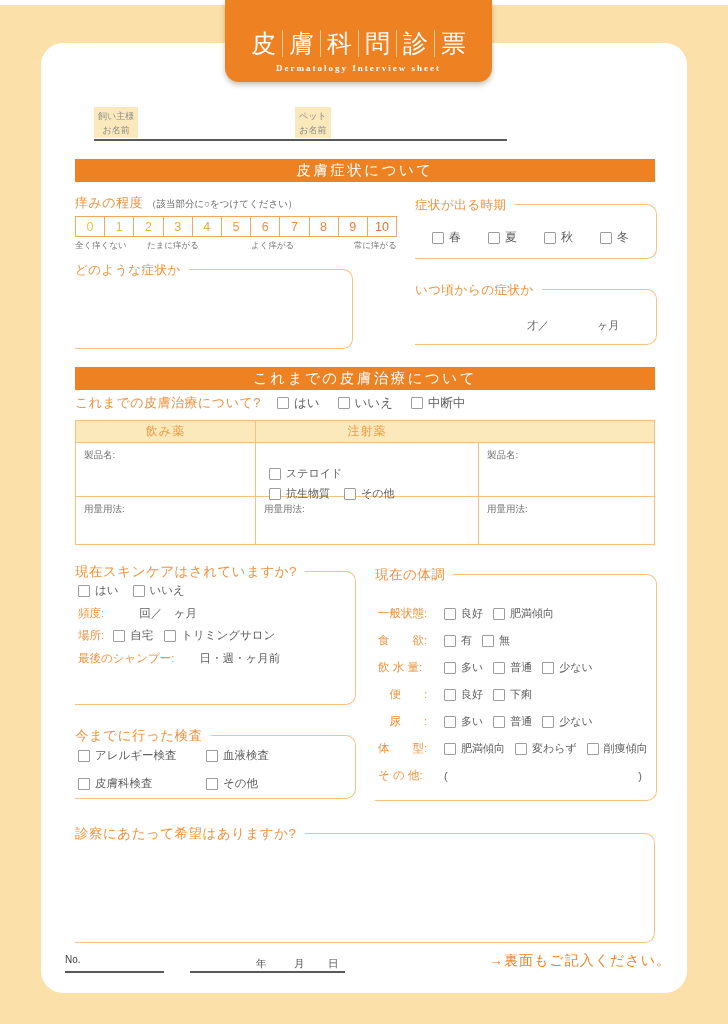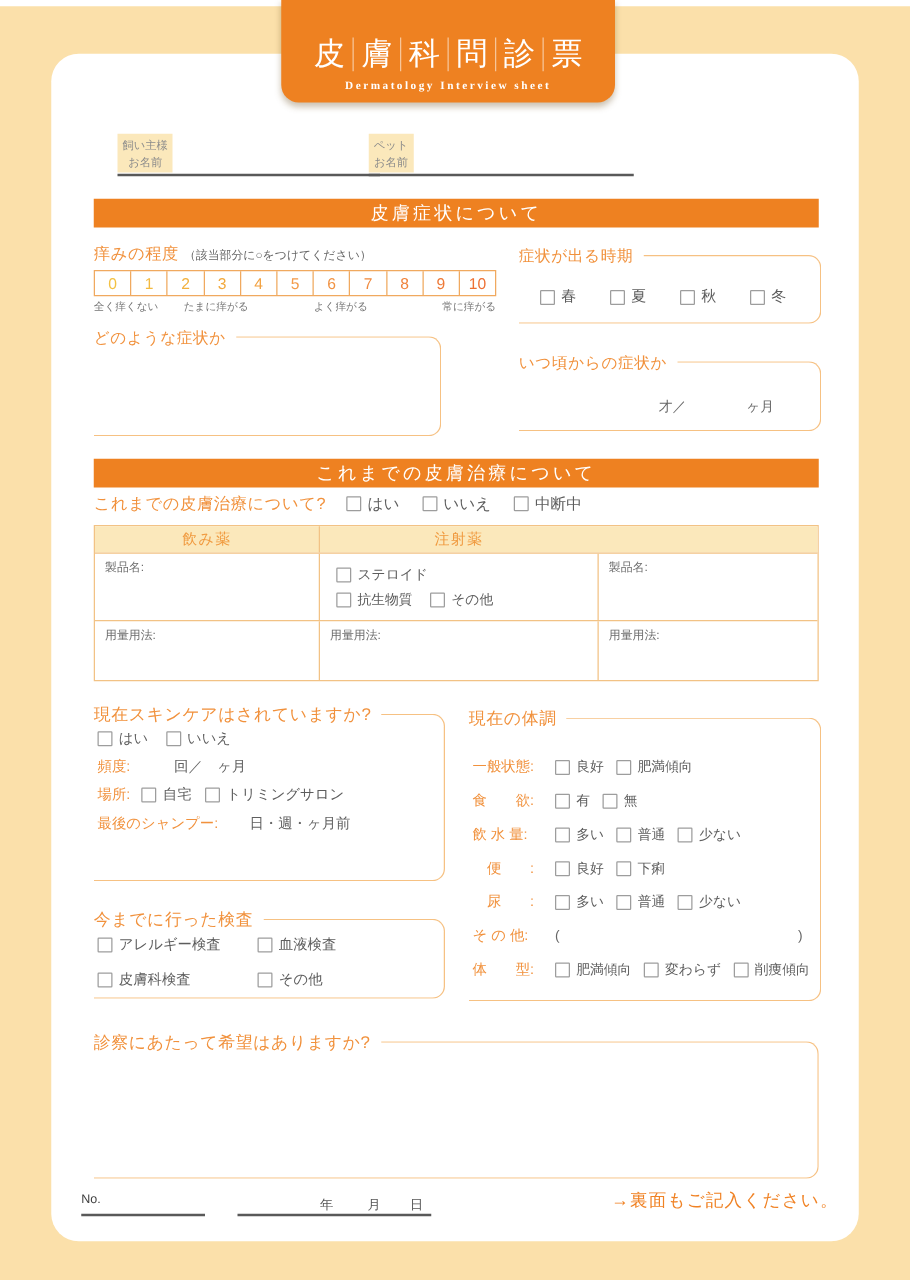--- a/index.html
+++ b/index.html
@@ -87,21 +87,21 @@
   .treat-row .cb-row { gap:18px; font-size:12.5px; color:#5d5d5d; }
   .mtable { position:absolute; left:34px; top:377px; width:580px; border:1px solid #F2C285; font-size:11px; }
   .mrow { display:grid; grid-template-columns:179px 223px 176px; }
   .mrow.mhead { height:21px; background:#FBE8BB; }
   .mrow.r1 { height:54px; border-top:1px solid #F2C285; }
   .mrow.r2 { height:48px; border-top:1px solid #F2C285; }
   .mcell { border-left:1px solid #F2C285; padding:5px 8px; }
   .mcell:first-child { border-left:none; }
   .mcell.h { color:#F09A3F; font-size:12px; letter-spacing:1px; display:flex; align-items:center; justify-content:center; padding:0; }
   .small-label { font-size:9.5px; color:#6b6b6b; }
-  .oint { display:flex; flex-direction:column; gap:5px; padding-top:9px; padding-left:13px; color:#5d5d5d; }
+  .oint { display:flex; flex-direction:column; gap:5px; padding-top:23px; padding-left:13px; color:#5d5d5d; }
   .oint .cb-row { gap:14px; }
   
   .skincare-box { left:34px; top:528px; width:281px; height:134px; }
   .skincare-box .content { padding:11px 0 0 3px; display:flex; flex-direction:column; gap:7.5px; font-size:11.5px; color:#5d5d5d; }
   .olabel-s { color:#F1913C; font-size:11.5px; white-space:nowrap; }
   .in-row { display:flex; align-items:center; gap:9px; }
   .gap14 { gap:14px; } .ml26 { margin-left:26px; } .ml16 { margin-left:16px; }
   .tests-box { left:34px; top:692px; width:281px; height:64px; }
   .tests-box .content { padding:12px 0 0 3px; display:grid; grid-template-columns:128px auto; row-gap:13px; font-size:11.5px; color:#5d5d5d; }
   
@@ -395,43 +395,43 @@
                 <span class="cbx"></span>
                 <span>普通</span>
               </span>
               <span class="cb">
                 <span class="cbx"></span>
                 <span>少ない</span>
               </span>
             </span>
         </div>
         <div class="cond-row">
+          <span class="cond-label">体　　型:</span>
+          <span class="cb-row">
+              <span class="cb">
+                <span class="cbx"></span>
+                <span>肥満傾向</span>
+              </span>
+              <span class="cb">
+                <span class="cbx"></span>
+                <span>変わらず</span>
+              </span>
+              <span class="cb">
+                <span class="cbx"></span>
+                <span>削痩傾向</span>
+              </span>
+            </span>
+        </div>
+        <div class="cond-row">
           <span class="cond-label">そ の 他:</span>
           <span class="paren-row">
             <span>(</span>
             <span class="paren-sp"></span>
             <span>)</span>
           </span>
-        </div>
-        <div class="cond-row">
-          <span class="cond-label">体　　型:</span>
-          <span class="cb-row">
-              <span class="cb">
-                <span class="cbx"></span>
-                <span>肥満傾向</span>
-              </span>
-              <span class="cb">
-                <span class="cbx"></span>
-                <span>変わらず</span>
-              </span>
-              <span class="cb">
-                <span class="cbx"></span>
-                <span>削痩傾向</span>
-              </span>
-            </span>
         </div>
       </div>
     </div>
 
     <div class="obox request-box">
       <span class="obox-label big">診察にあたって希望はありますか?</span>
     </div>
 
     <div class="no-field">
       <span>No.</span>

